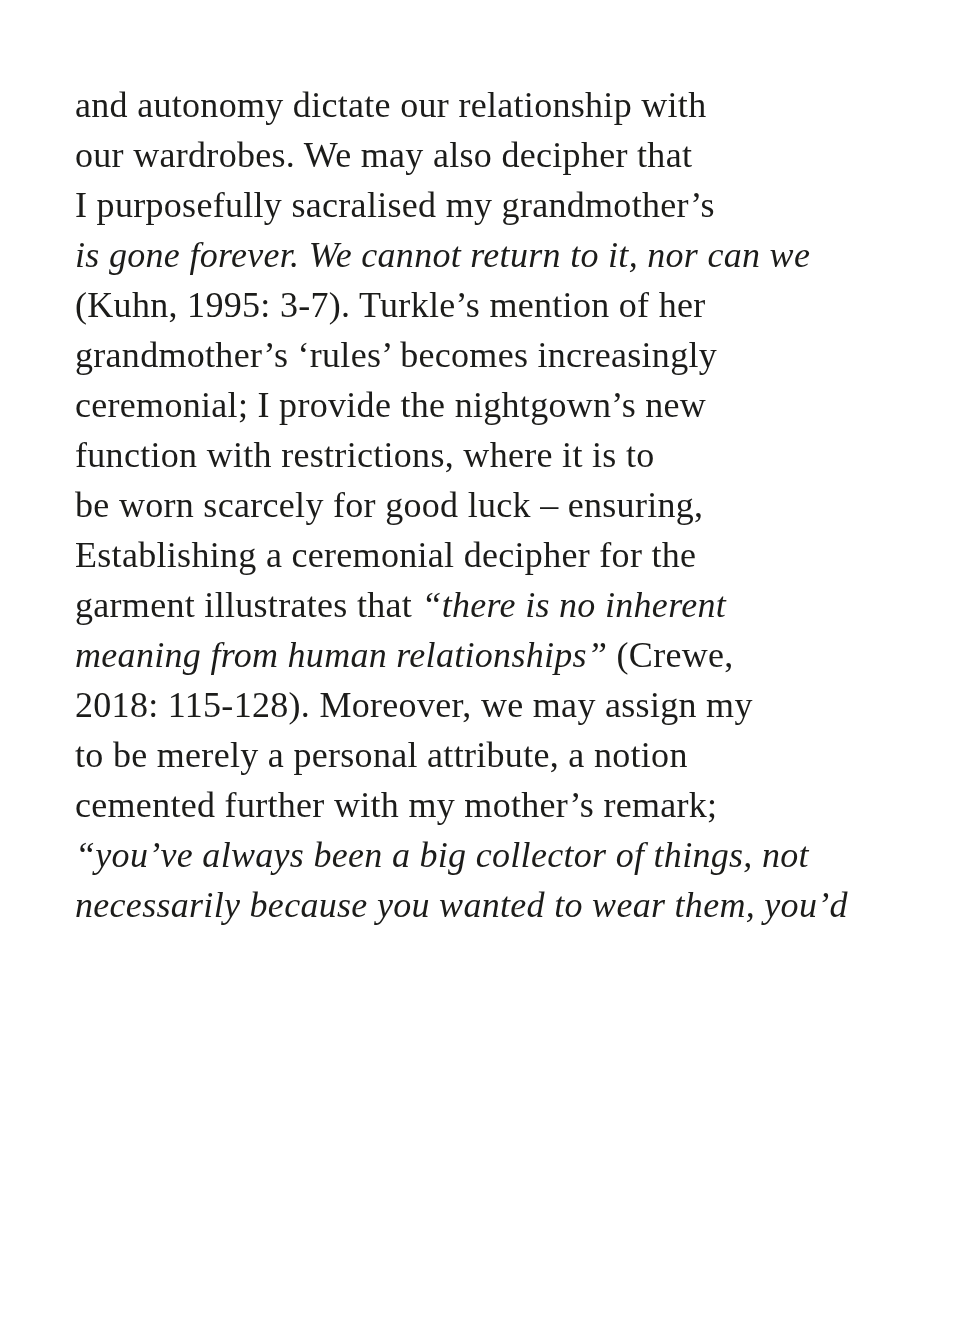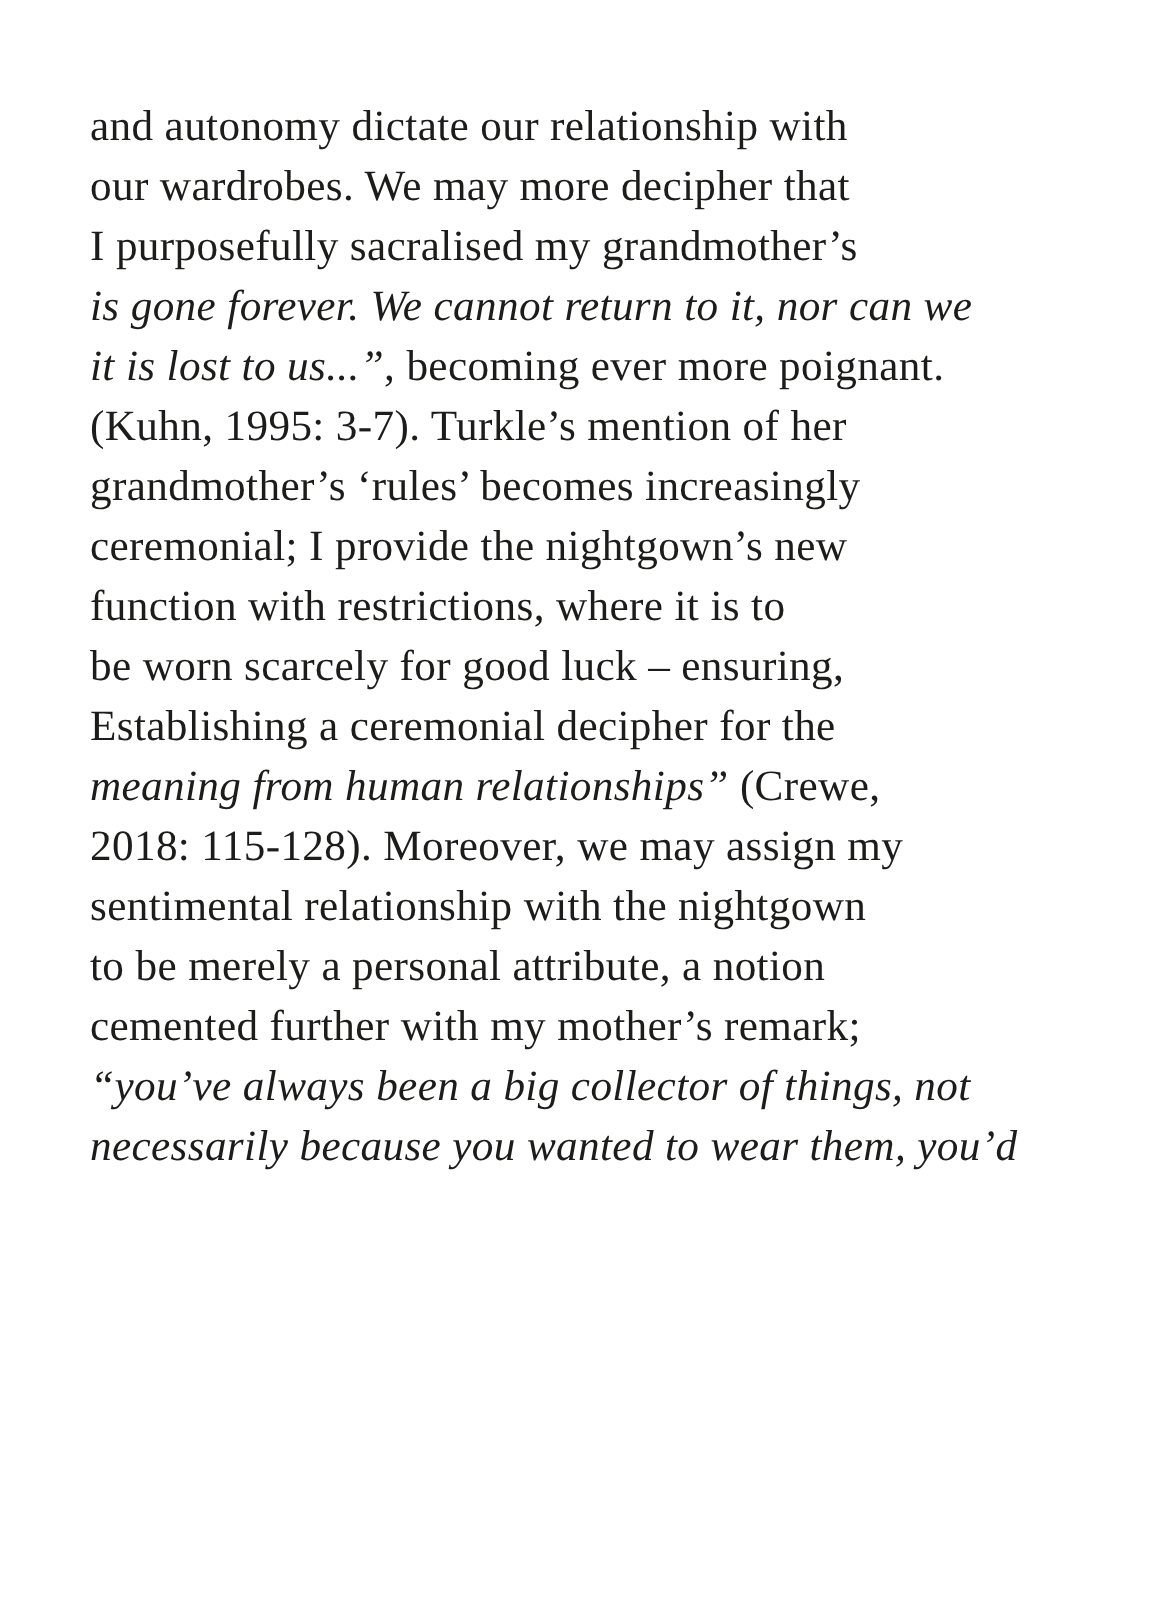--- a/index.html
+++ b/index.html
@@ -36,32 +36,31 @@
     font-style: italic;
   }
 </style>
 </head>
 <body>
 
 <main class="page">
   <div class="textblock">
 
     <div class="line"><span>and autonomy dictate our relationship with</span></div>
-    <div class="line"><span>our wardrobes. We may more decipher that</span></div>
+    <div class="line"><span>our wardrobes. We may also decipher that</span></div>
     <div class="line"><span>I purposefully sacralised my grandmother’s</span></div>
     <div class="line"><span class="it">is gone forever. We cannot return to it, nor can we</span></div>
-    <div class="line"><span class="it">it is lost to us...”</span><span>, becoming ever more poignant.</span></div>
     <div class="line"><span>(Kuhn, 1995: 3-7). Turkle’s mention of her</span></div>
     <div class="line"><span>grandmother’s ‘rules’ becomes increasingly</span></div>
     <div class="line"><span>ceremonial; I provide the nightgown’s new</span></div>
     <div class="line"><span>function with restrictions, where it is to</span></div>
     <div class="line"><span>be worn scarcely for good luck – ensuring,</span></div>
     <div class="line"><span>Establishing a ceremonial decipher for the</span></div>
+    <div class="line"><span>garment illustrates that </span><span class="it">“there is no inherent</span></div>
     <div class="line"><span class="it">meaning from human relationships”</span><span> (Crewe,</span></div>
     <div class="line"><span>2018: 115-128). Moreover, we may assign my</span></div>
-    <div class="line"><span>sentimental relationship with the nightgown</span></div>
     <div class="line"><span>to be merely a personal attribute, a notion</span></div>
     <div class="line"><span>cemented further with my mother’s remark;</span></div>
     <div class="line"><span class="it">“you’ve always been a big collector of things, not</span></div>
     <div class="line"><span class="it">necessarily because you wanted to wear them, you’d</span></div>
 
   </div>
 </main>
 
 </body></html>

